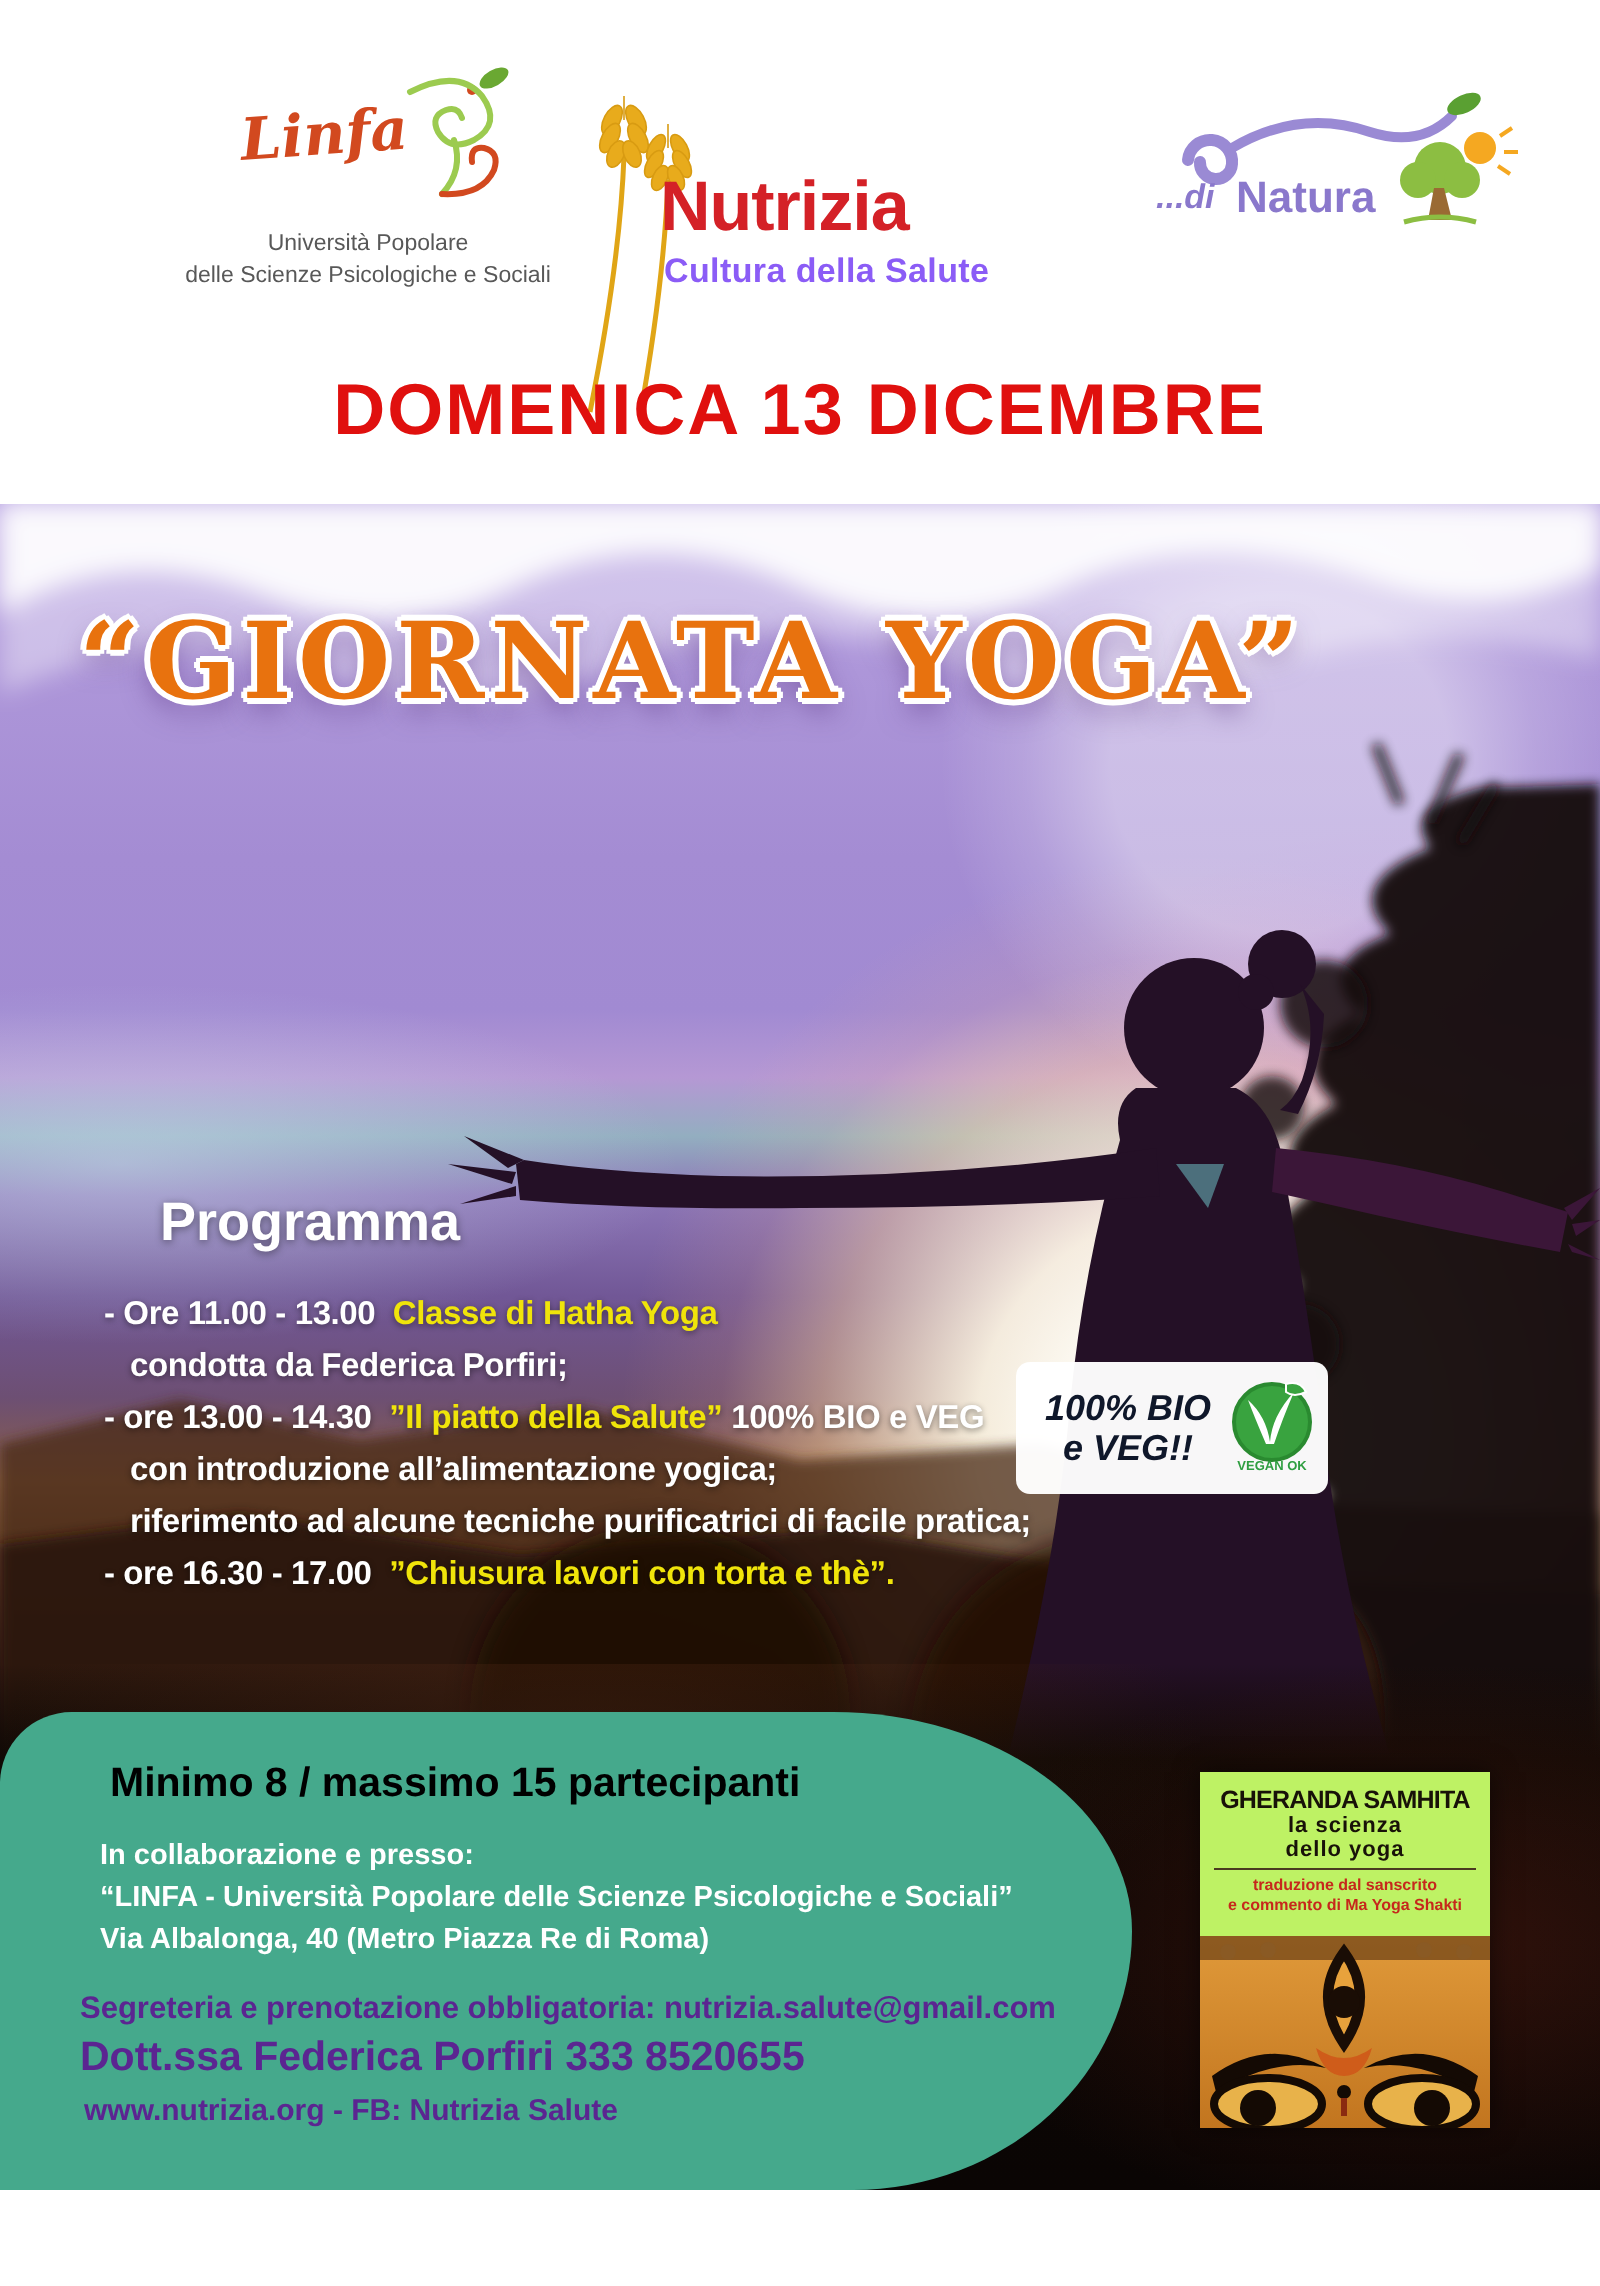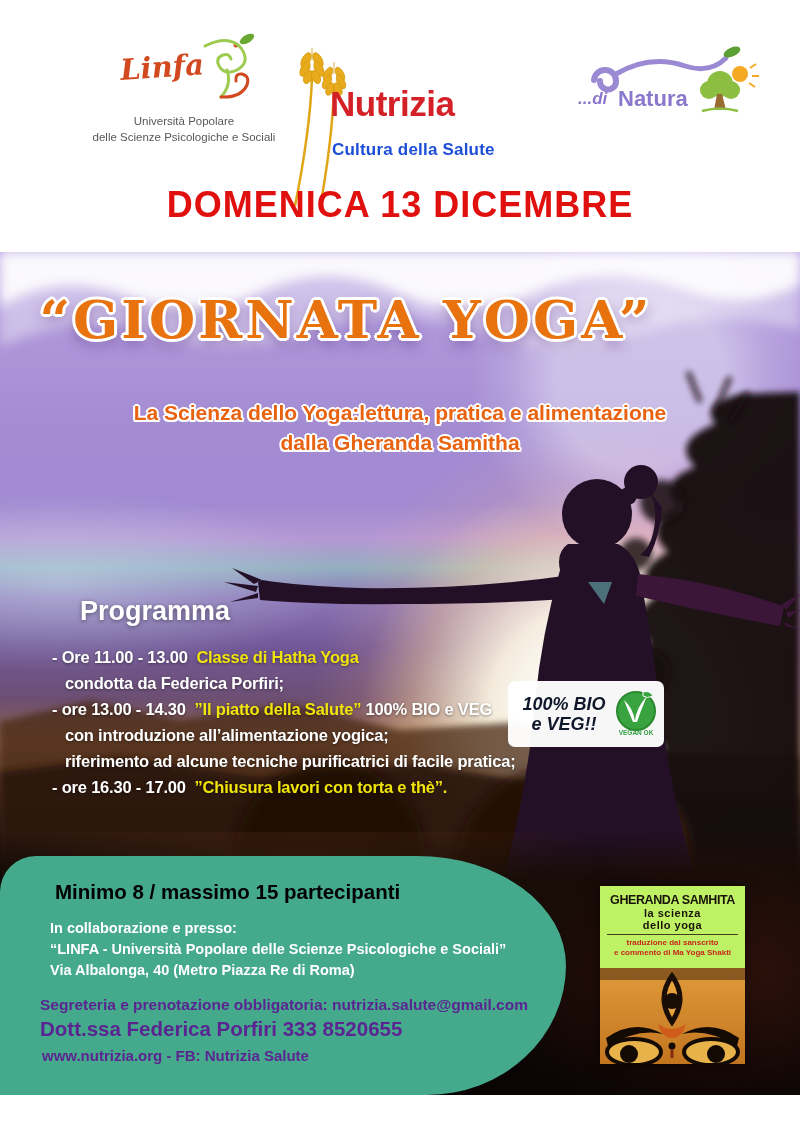--- a/index.html
+++ b/index.html
@@ -8,21 +8,21 @@
     position: relative; width: 800px; height: 1143px;
     margin: 0 auto; background: #ffffff; overflow: hidden;
   }
   
   .header { position: absolute; top: 0; left: 0; width: 800px; height: 252px; background: #fff; }
   .linfa { position: absolute; left: 58px; top: 30px; width: 252px; text-align: center; }
   .linfa-sub { font-size: 11.5px; color: #585858; line-height: 14px; margin-top: 2px; }
   .nutrizia { position: absolute; left: 282px; top: 46px; width: 240px; height: 170px; text-align: right; }
   .nutrizia-wheat { position: absolute; left: 0; top: 0; }
   .nutrizia-name { position: absolute; left: 48px; top: 38px; font-size: 35px; font-weight: bold; color: #d42127; letter-spacing: -0.5px; }
-  .nutrizia-tagline { position: absolute; left: 50px; top: 80px; font-size: 17px; font-weight: bold; color: #1d4ed8; letter-spacing: 0.2px; margin-top: 14px; }
+  .nutrizia-tagline { position: absolute; left: 50px; top: 80px; font-size: 17px; font-weight: bold; color: #8b5cf6; letter-spacing: 0.2px; }
   .dinatura { position: absolute; left: 570px; top: 40px; }
   
   .date-title {
     position: absolute; top: 184px; left: 0; width: 800px; text-align: center;
     font-size: 36px; font-weight: bold; color: #e0100e; letter-spacing: 1px;
   }
   
   .scene {
     position: absolute; left: 0; top: 252px; width: 800px; height: 843px;
     background:
@@ -31,21 +31,21 @@
       radial-gradient(circle 230px at 705px 390px, rgba(214,86,226,.38) 0 60px, rgba(180,60,200,.18) 140px, transparent 230px),
       radial-gradient(ellipse 280px 90px at 60px 330px, rgba(205,225,240,.5), transparent),
       linear-gradient(180deg,
         #b7a2e2 0%, #ad96d9 10%, #a48cd3 21%, #a18ad2 30%, #b598d4 34%,
         #93aec0 37.5%, #8d77b8 41%, #715796 47%, #6d4f73 53%, #8a5f46 58%,
         #5e3a22 64%, #241308 69%, #120a06 73%, #0d0705 100%);
   }
   .scene-art { position: absolute; left: 0; top: 0; }
   
   .main-title {
-    position: absolute; top: 288px; left: 0; width: 692px; text-align: center;
+    position: absolute; top: 300px; left: 0; width: 692px; text-align: center;
     font-family: "DejaVu Serif", serif; font-weight: bold; font-size: 53px;
     color: #e8720e; letter-spacing: 3px;
     text-shadow:
       -2px -2px 0 #fff, 2px -2px 0 #fff, -2px 2px 0 #fff, 2px 2px 0 #fff,
       -3px 0 0 #fff, 3px 0 0 #fff, 0 -3px 0 #fff, 0 3px 0 #fff,
       0 6px 14px rgba(80,40,120,.55);
   }
   .subtitle {
     position: absolute; top: 398px; left: 0; width: 800px; text-align: center;
     font-size: 21px; font-weight: bold; color: #e8620f; line-height: 30px;
@@ -216,24 +216,20 @@
         <path d="M782 352 L800 342 L786 358 Z"></path>
         <path d="M786 360 L800 358 L788 366 Z"></path>
         <path d="M784 370 L800 378 L786 374 Z"></path>
       </g>
 
       <path d="M588 330 L612 330 L604 352 Z" fill="rgba(110,190,195,0.55)"></path>
     </svg>
   </div>
 
   <div class="main-title">“GIORNATA YOGA”</div>
-  <div class="subtitle">
-    <div>La Scienza dello Yoga:lettura, pratica e alimentazione</div>
-    <div>dalla Gheranda Samitha</div>
-  </div>
 
   <div class="program">
     <div class="program-heading">Programma</div>
     <div class="program-line"><span>- Ore 11.00 - 13.00  </span><span class="mid">Classe di Hatha Yoga</span><span></span></div>
     <div class="program-line indent"><span>condotta da Federica Porfiri;</span></div>
     <div class="program-line"><span>- ore 13.00 - 14.30  </span><span class="mid">”Il piatto della Salute”</span><span> 100% BIO e VEG</span></div>
     <div class="program-line indent"><span>con introduzione all’alimentazione yogica;</span></div>
     <div class="program-line indent"><span>riferimento ad alcune tecniche purificatrici di facile pratica;</span></div>
     <div class="program-line"><span>- ore 16.30 - 17.00  </span><span class="mid">”Chiusura lavori con torta e thè”.</span><span></span></div>
   </div>

